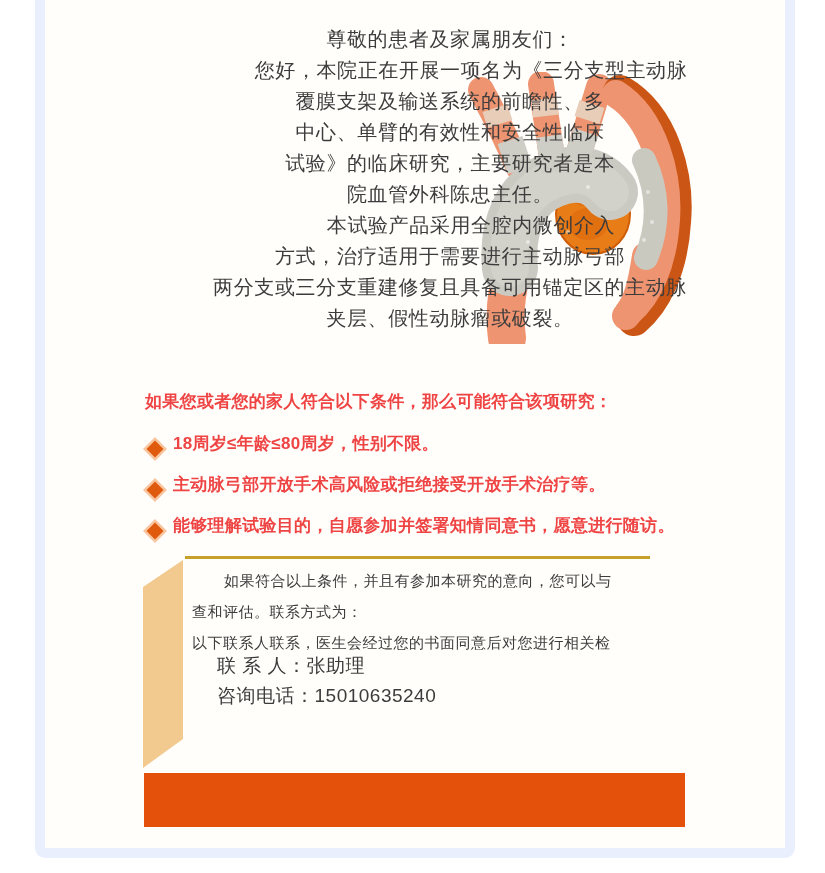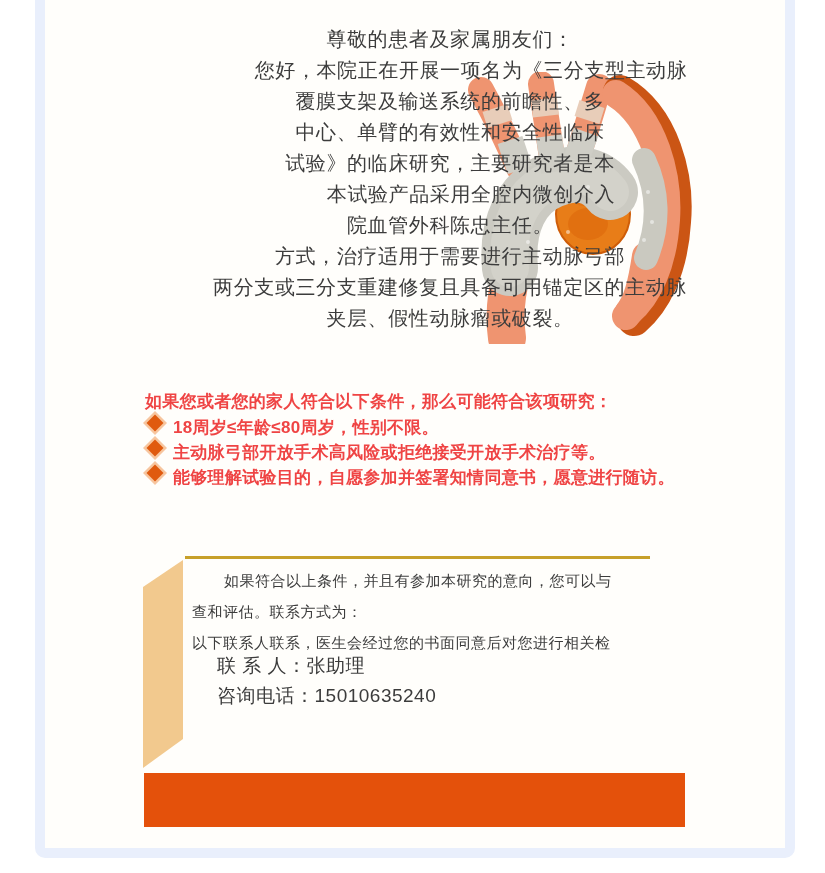--- a/index.html
+++ b/index.html
@@ -21,21 +21,21 @@
     font-size:20px;line-height:31px;letter-spacing:0.6px;color:#3c3c3c;
     z-index:2;
   }
   .intro .line{white-space:nowrap;text-align:center;}
   .intro .indent{padding-left:42px;}
   
   .aorta{position:absolute;left:393px;top:72px;width:272px;height:272px;z-index:1;}
   
   .criteria{position:absolute;left:100px;top:390px;width:600px;color:#ef4444;font-size:17px;z-index:2;font-weight:bold;}
   .criteria-heading{line-height:24px;letter-spacing:0.3px;}
-  .criteria-item{display:flex;align-items:flex-start;margin-top:3px;line-height:22px;letter-spacing:0.3px;}
+  .criteria-item{display:flex;align-items:flex-end;margin-top:19px;line-height:22px;letter-spacing:0.3px;}
   .diamond{
     flex:0 0 auto;width:12px;height:12px;margin:0 12px 0 4px;
     background:#e05a0e;transform:rotate(45deg);
     box-shadow:0 0 0 2.5px rgba(240,152,84,0.55);
   }
   
   .gold-line{position:absolute;left:140px;top:556px;width:465px;height:3px;background:#c7a02a;z-index:2;}
   .ribbon{
     position:absolute;left:98px;top:560px;width:40px;height:208px;background:#f2c98e;
     clip-path:polygon(100% 0, 100% 86%, 0 100%, 0 13%);z-index:2;
@@ -53,22 +53,22 @@
 <div id="canvas">
   <div class="blue-frame"></div>
   <div class="content">
 
     <div class="intro">
       <div class="line">尊敬的患者及家属朋友们：</div>
       <div class="line indent">您好，本院正在开展一项名为《三分支型主动脉</div>
       <div class="line">覆膜支架及输送系统的前瞻性、多</div>
       <div class="line">中心、单臂的有效性和安全性临床</div>
       <div class="line">试验》的临床研究，主要研究者是本</div>
+      <div class="line">院血管外科陈忠主任。</div>
       <div class="line indent">本试验产品采用全腔内微创介入</div>
-      <div class="line">院血管外科陈忠主任。</div>
       <div class="line">方式，治疗适用于需要进行主动脉弓部</div>
       <div class="line">两分支或三分支重建修复且具备可用锚定区的主动脉</div>
       <div class="line">夹层、假性动脉瘤或破裂。</div>
     </div>
 
     <svg class="aorta" viewBox="0 0 272 272">
 
       <g stroke="#ef9470" stroke-width="26" stroke-linecap="round" fill="none">
         <path d="M 81,96 C 70,70 55,40 43,18"></path>
         <path d="M 116,100 C 112,70 107,40 103,12"></path>

